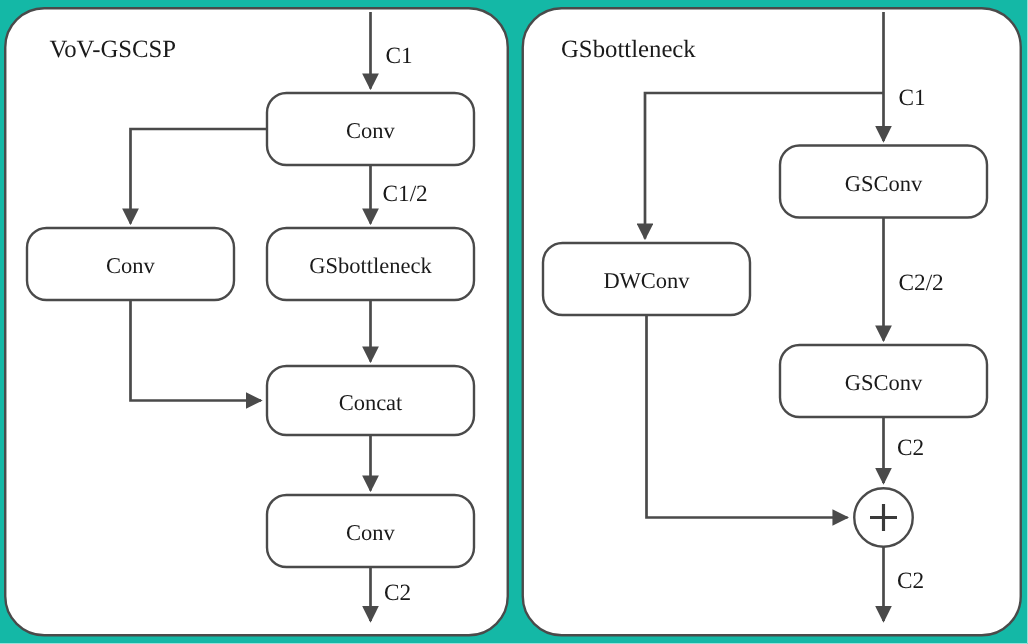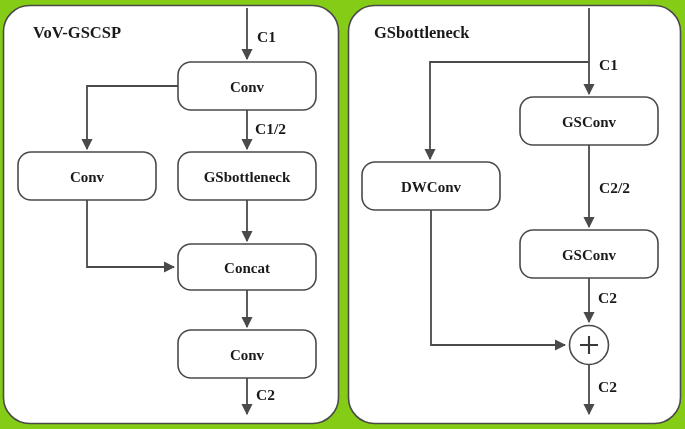--- a/index.html
+++ b/index.html
@@ -4,24 +4,23 @@
 <style>
   html, body {
     margin: 0;
     padding: 0;
     background: #ffffff;
   }
   #canvas {
     position: relative;
     width: 685px;
     height: 429px;
-    background: #84cc16;
+    background: #14b8a6;
     overflow: hidden;
     font-family: "Liberation Serif", "DejaVu Serif", serif;
-    font-weight: bold;
   }
   svg.diagram {
     position: absolute;
     left: 0;
     top: 0;
     width: 685px;
     height: 429px;
   }
   .panel-rect {
     fill: #ffffff;

